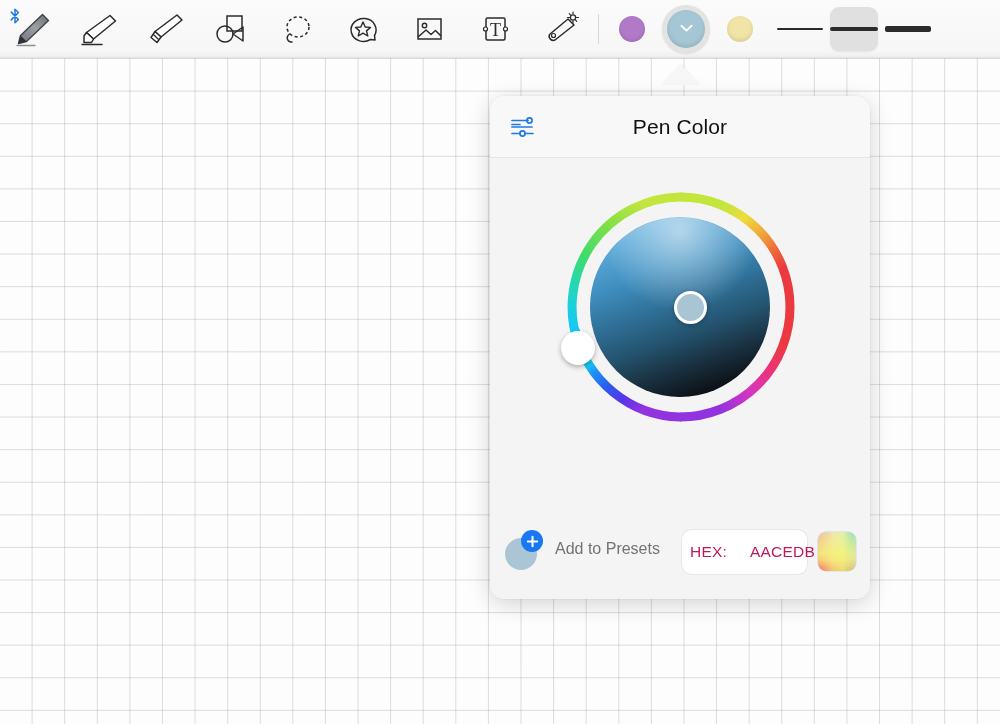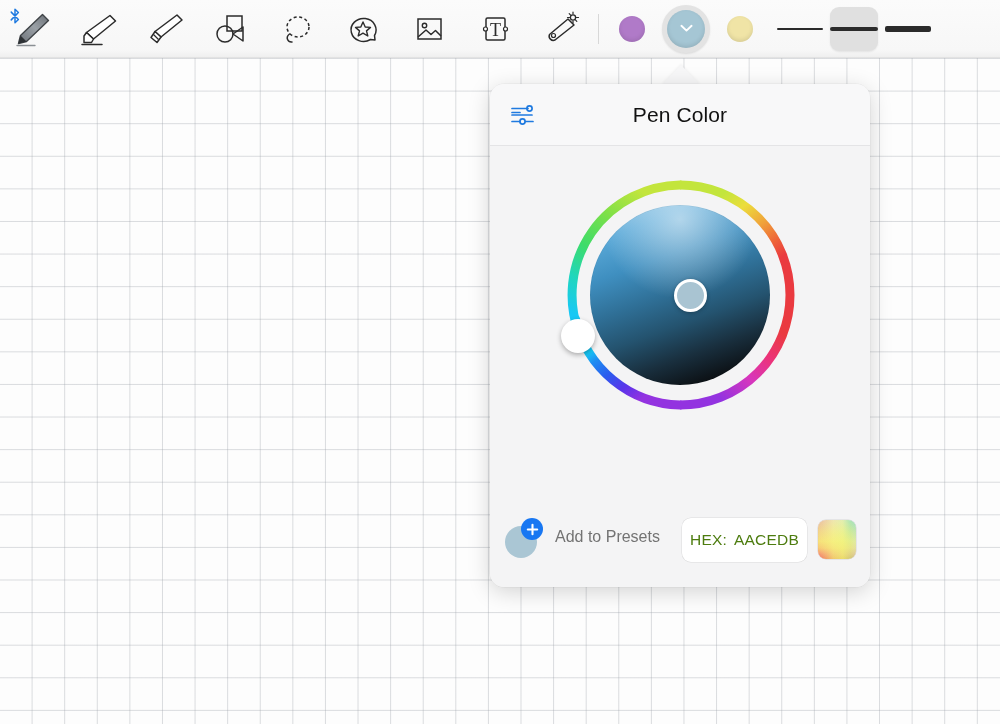--- a/index.html
+++ b/index.html
@@ -92,21 +92,21 @@
     width: 48px; height: 44px;
     border-radius: 9px;
     display: flex; align-items: center; justify-content: center;
   }
   .width-box.active { background: #e0e0e0; box-shadow: 0 1px 2px rgba(0,0,0,0.08); }
   .line { border-radius: 2px; background: #2b2b2b; }
 
   
   .popover {
     position: absolute;
-    left: 490px; top: 84px;
+    left: 490px; top: 96px;
     width: 380px; height: 503px;
     background: #f4f4f5;
     border-radius: 14px;
     box-shadow: 0 5px 22px rgba(0,0,0,0.17), 0 0 0 0.5px rgba(0,0,0,0.06);
     overflow: hidden;
   }
   .popover-arrow {
     position: absolute;
     left: 662px; top: 65px;
     width: 0; height: 0;
@@ -209,21 +209,21 @@
   .hex-field {
     position: absolute;
     left: 192px; top: 372px;
     width: 125px; height: 44px;
     background: #ffffff;
     border-radius: 9px;
     display: flex; align-items: center; justify-content: center;
     box-shadow: 0 0 0 0.5px rgba(0,0,0,0.10);
     cursor: text;
   }
-  .hex-text { font-size: 15.5px; color: #4d7c0f; letter-spacing: 0.2px; }
+  .hex-text { font-size: 15.5px; color: #be185d; letter-spacing: 0.2px; margin-left: 16px; }
   .hex-label { margin-right: 7px; }
 
   .picker-swatch {
     position: absolute;
     left: 328px; top: 374px;
     width: 38px; height: 39px;
     border-radius: 8px;
     background:
       linear-gradient(to bottom right, rgba(255,255,255,0.20), rgba(0,0,0,0.05)),
       linear-gradient(to bottom, #9ab0a8 0%, #c9cf8a 30%, #e8e07a 55%, #f0c878 72%, #e98c78 88%, #d96a6a 100%),

